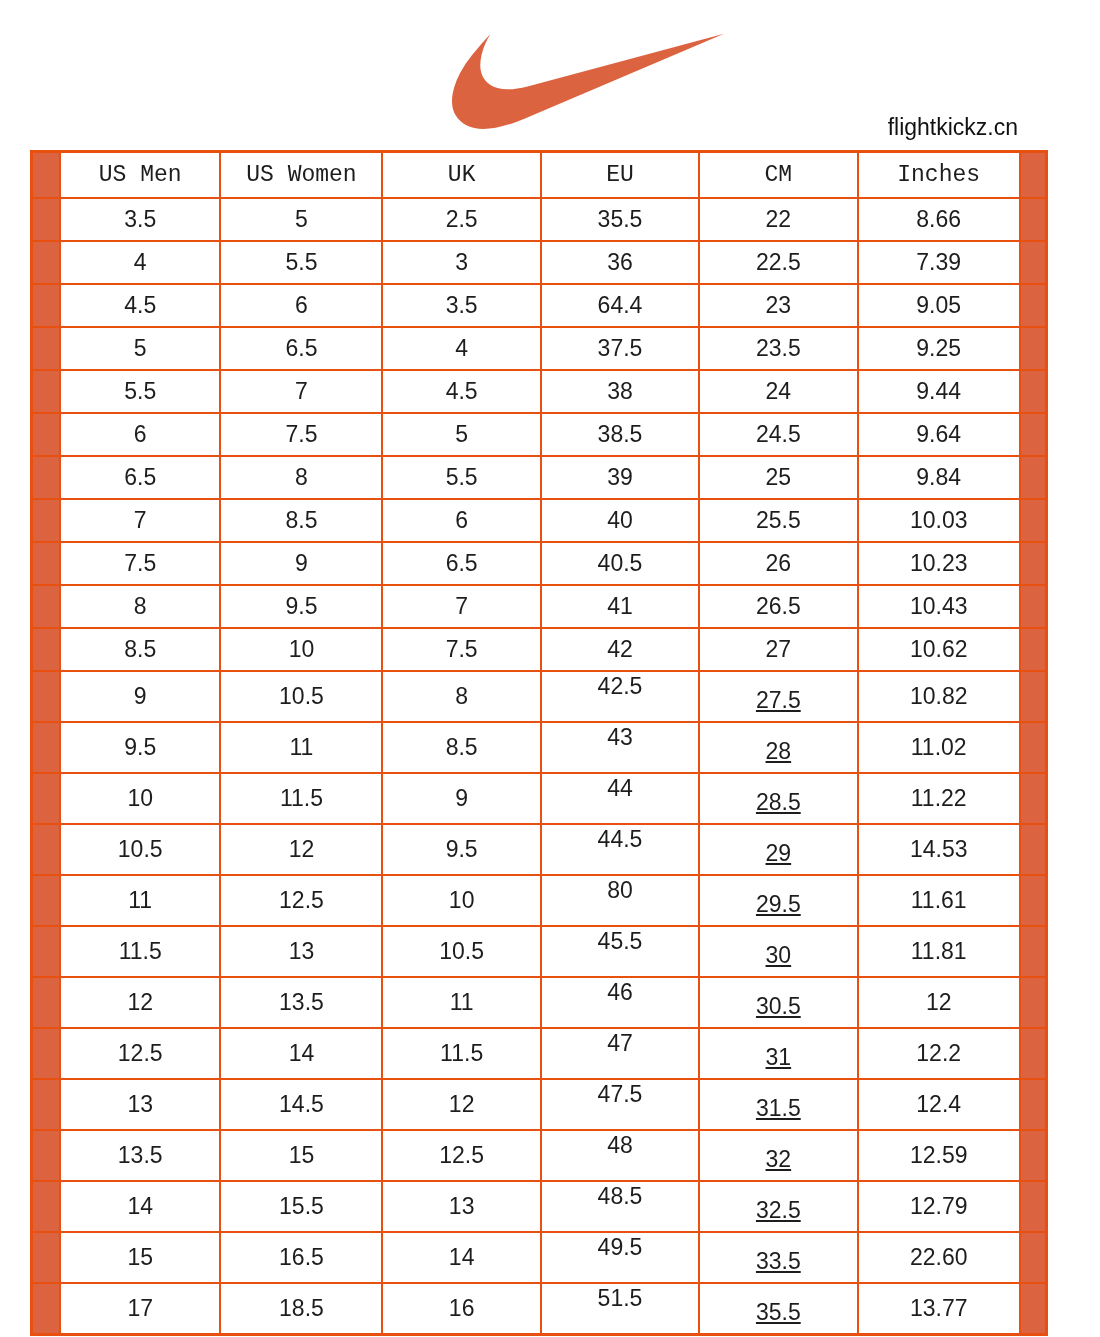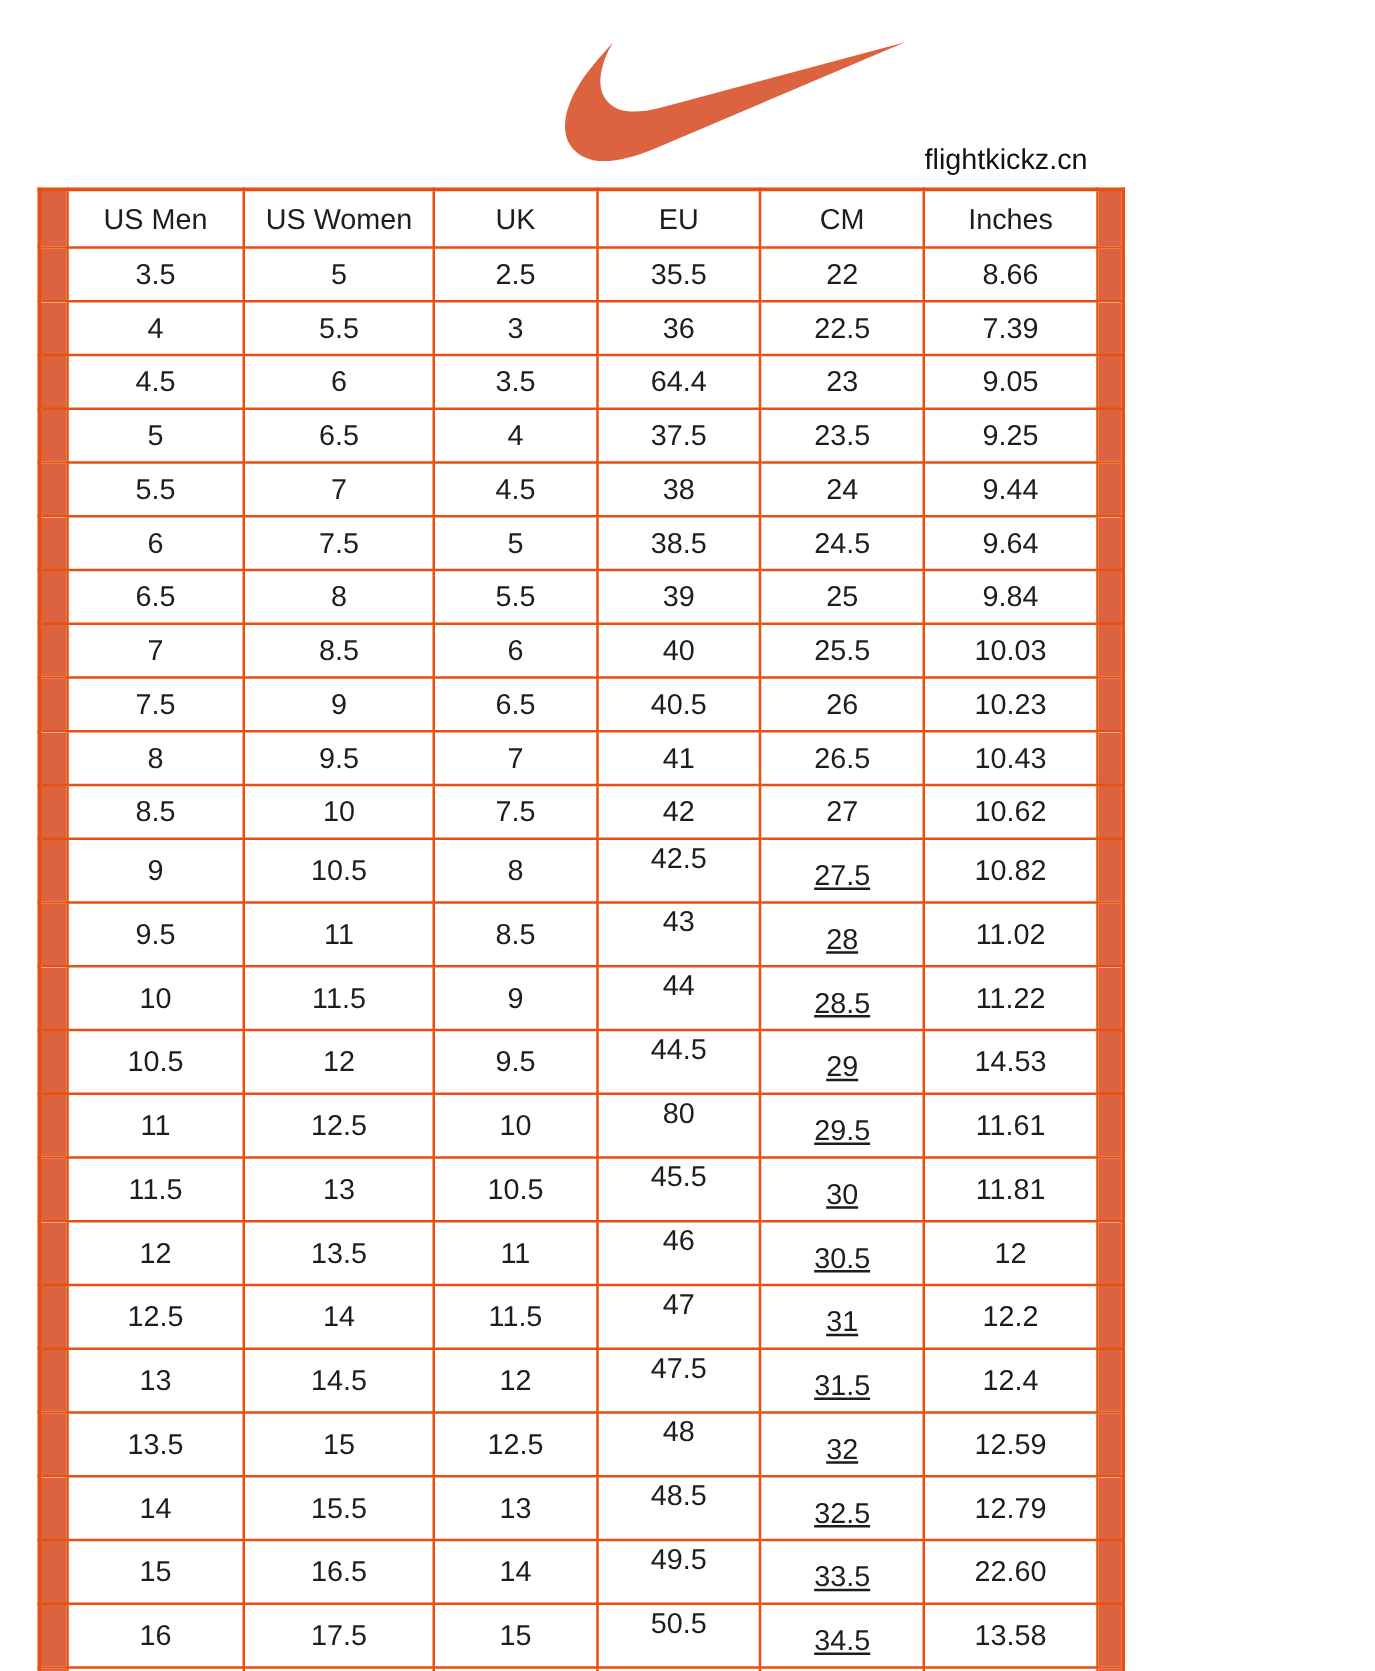--- a/index.html
+++ b/index.html
@@ -1,18 +1,18 @@
 <!DOCTYPE html>
 <html><head>
 <meta charset="utf-8">
 <style>
   html, body { margin: 0; padding: 0; background: #ffffff; }
   .page {
     position: relative;
-    width: 900px;
+    width: 1048px;
     height: 1337px;
     background: #ffffff;
     font-family: "Liberation Sans", sans-serif;
     overflow: hidden;
   }
   .logo {
     position: absolute;
     left: 452px;
     top: 28px;
   }
@@ -38,21 +38,21 @@
     padding: 0;
     text-align: center;
     vertical-align: middle;
     font-size: 23px;
     font-weight: 400;
     color: #1d1d1d;
     height: 41px;
     overflow: hidden;
     white-space: nowrap;
   }
-  table.size-chart thead th { height: 44px; }
+  table.size-chart thead th { height: 44px; font-family: Liberation Mono, monospace; }
   table.size-chart .bar { background: #DC6340; }
   table.size-chart td.eu-raised {
     vertical-align: top;
     line-height: 1.05;
     padding-top: 2px;
   }
   table.size-chart td.cm-low { padding-top: 8px; text-decoration: underline; }
 </style>
 </head>
 <body>
@@ -314,30 +314,20 @@
           <td>15</td>
           <td>16.5</td>
           <td>14</td>
           <td class="eu-raised">49.5</td>
           <td class="cm-low">33.5</td>
           <td>22.60</td>
           <td class="bar"></td>
         </tr>
         <tr>
           <td class="bar"></td>
-          <td>16</td>
-          <td>17.5</td>
-          <td>15</td>
-          <td class="eu-raised">50.5</td>
-          <td class="cm-low">34.5</td>
-          <td>13.58</td>
-          <td class="bar"></td>
-        </tr>
-        <tr>
-          <td class="bar"></td>
           <td>17</td>
           <td>18.5</td>
           <td>16</td>
           <td class="eu-raised">51.5</td>
           <td class="cm-low">35.5</td>
           <td>13.77</td>
           <td class="bar"></td>
         </tr>
       </tbody>
   </table>

